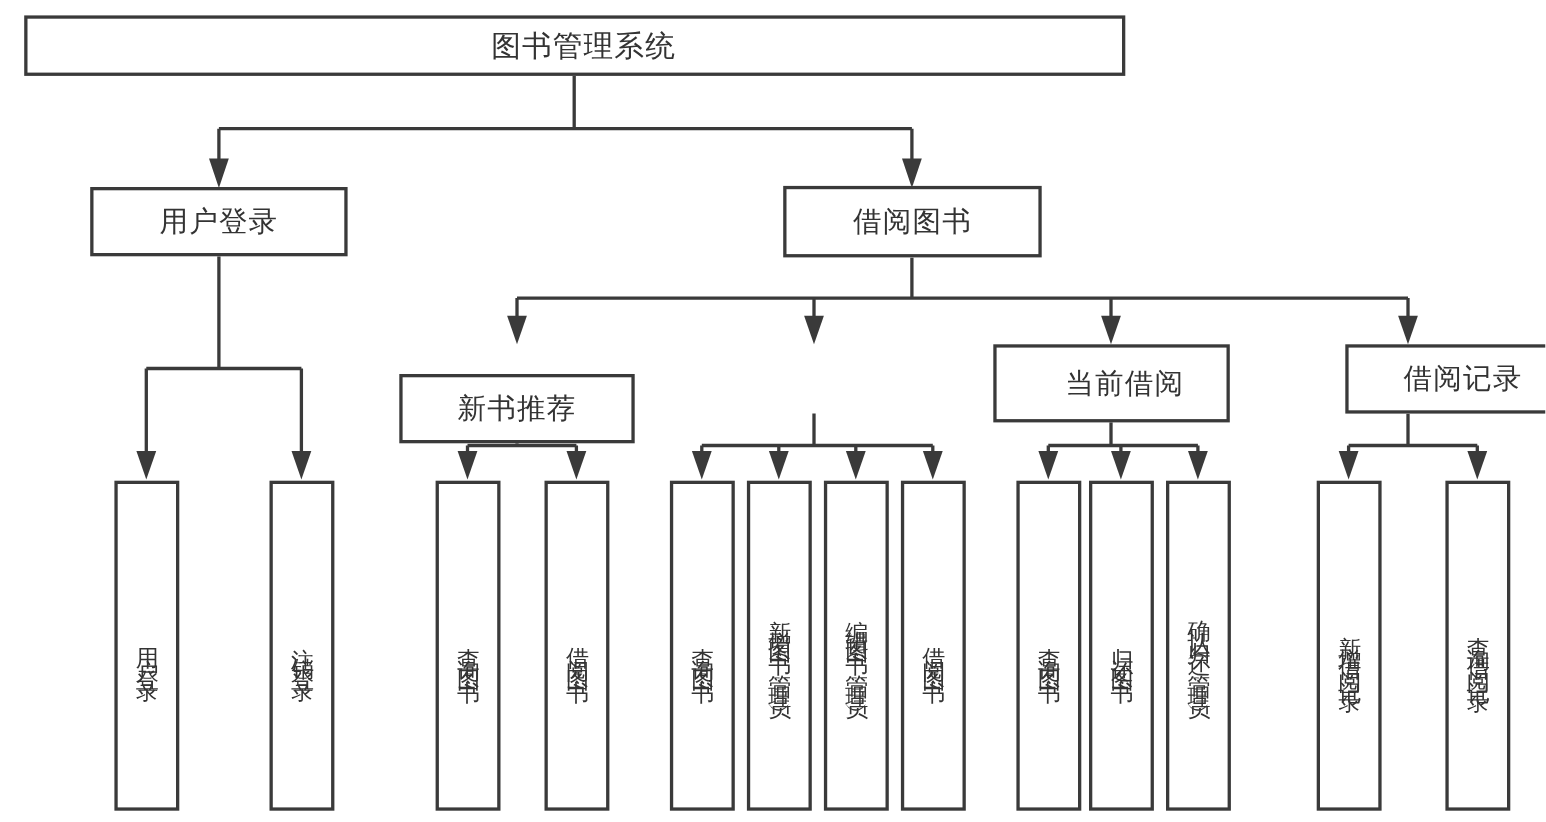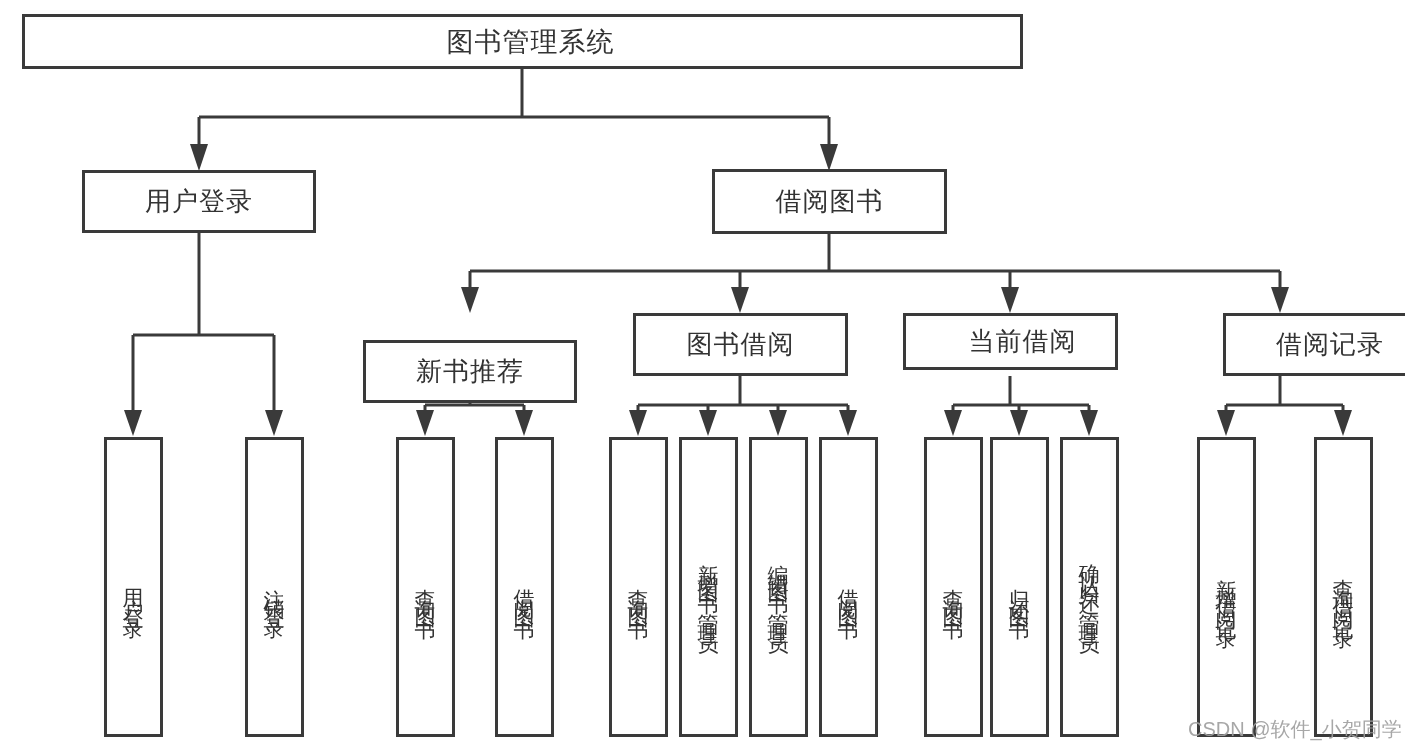--- a/index.html
+++ b/index.html
@@ -94,37 +94,35 @@
       <polygon points="1334,410 1352,410 1343,436"></polygon>
     </g>
   </svg>
 
   <div class="node hbox root-box" style="left:22px; top:14px; width:1001px; height:55px;">图书管理系统</div>
 
   <div class="node hbox" style="left:82px; top:170px; width:234px; height:63px;">用户登录</div>
   <div class="node hbox" style="left:712px; top:169px; width:235px; height:65px;">借阅图书</div>
 
   <div class="node hbox" style="left:363px; top:313px; width:214px; height:63px;margin-top:27px;">新书推荐</div>
-  <div class="node hbox" style="left:633px; top:313px; width:215px; height:63px;">图书借阅</div>
-  <div class="node hbox" style="left:903px; top:313px; width:215px; height:57px;padding-left:24px;">当前借阅</div>
+  <div class="node hbox" style="left:903px; top:313px; width:215px; height:71px;padding-left:24px;">当前借阅</div>
   <div class="node hbox" style="left:1223px; top:313px; width:214px; height:63px;">借阅记录</div>
 
   <div class="node vbox" style="left:104px; top:437px; width:59px; height:300px;">用户登录</div>
   <div class="node vbox" style="left:245px; top:437px; width:59px; height:300px;">注销登录</div>
 
   <div class="node vbox" style="left:396px; top:437px; width:59px; height:300px;">查询图书</div>
   <div class="node vbox" style="left:495px; top:437px; width:59px; height:300px;">借阅图书</div>
 
   <div class="node vbox" style="left:609px; top:437px; width:59px; height:300px;">查询图书</div>
   <div class="node vbox" style="left:679px; top:437px; width:59px; height:300px;">新增图书（管理员）</div>
   <div class="node vbox" style="left:749px; top:437px; width:59px; height:300px;">编辑图书（管理员）</div>
   <div class="node vbox" style="left:819px; top:437px; width:59px; height:300px;">借阅图书</div>
 
   <div class="node vbox" style="left:924px; top:437px; width:59px; height:300px;">查询图书</div>
   <div class="node vbox" style="left:990px; top:437px; width:59px; height:300px;">归还图书</div>
   <div class="node vbox" style="left:1060px; top:437px; width:59px; height:300px;">确认归还（管理员）</div>
 
   <div class="node vbox" style="left:1197px; top:437px; width:59px; height:300px;">新增借阅记录</div>
   <div class="node vbox" style="left:1314px; top:437px; width:59px; height:300px;">查询借阅记录</div>
 
-  <div class="watermark">CSDN @软件_小贺同学</div>
 
 </div>
 
 </body></html>

